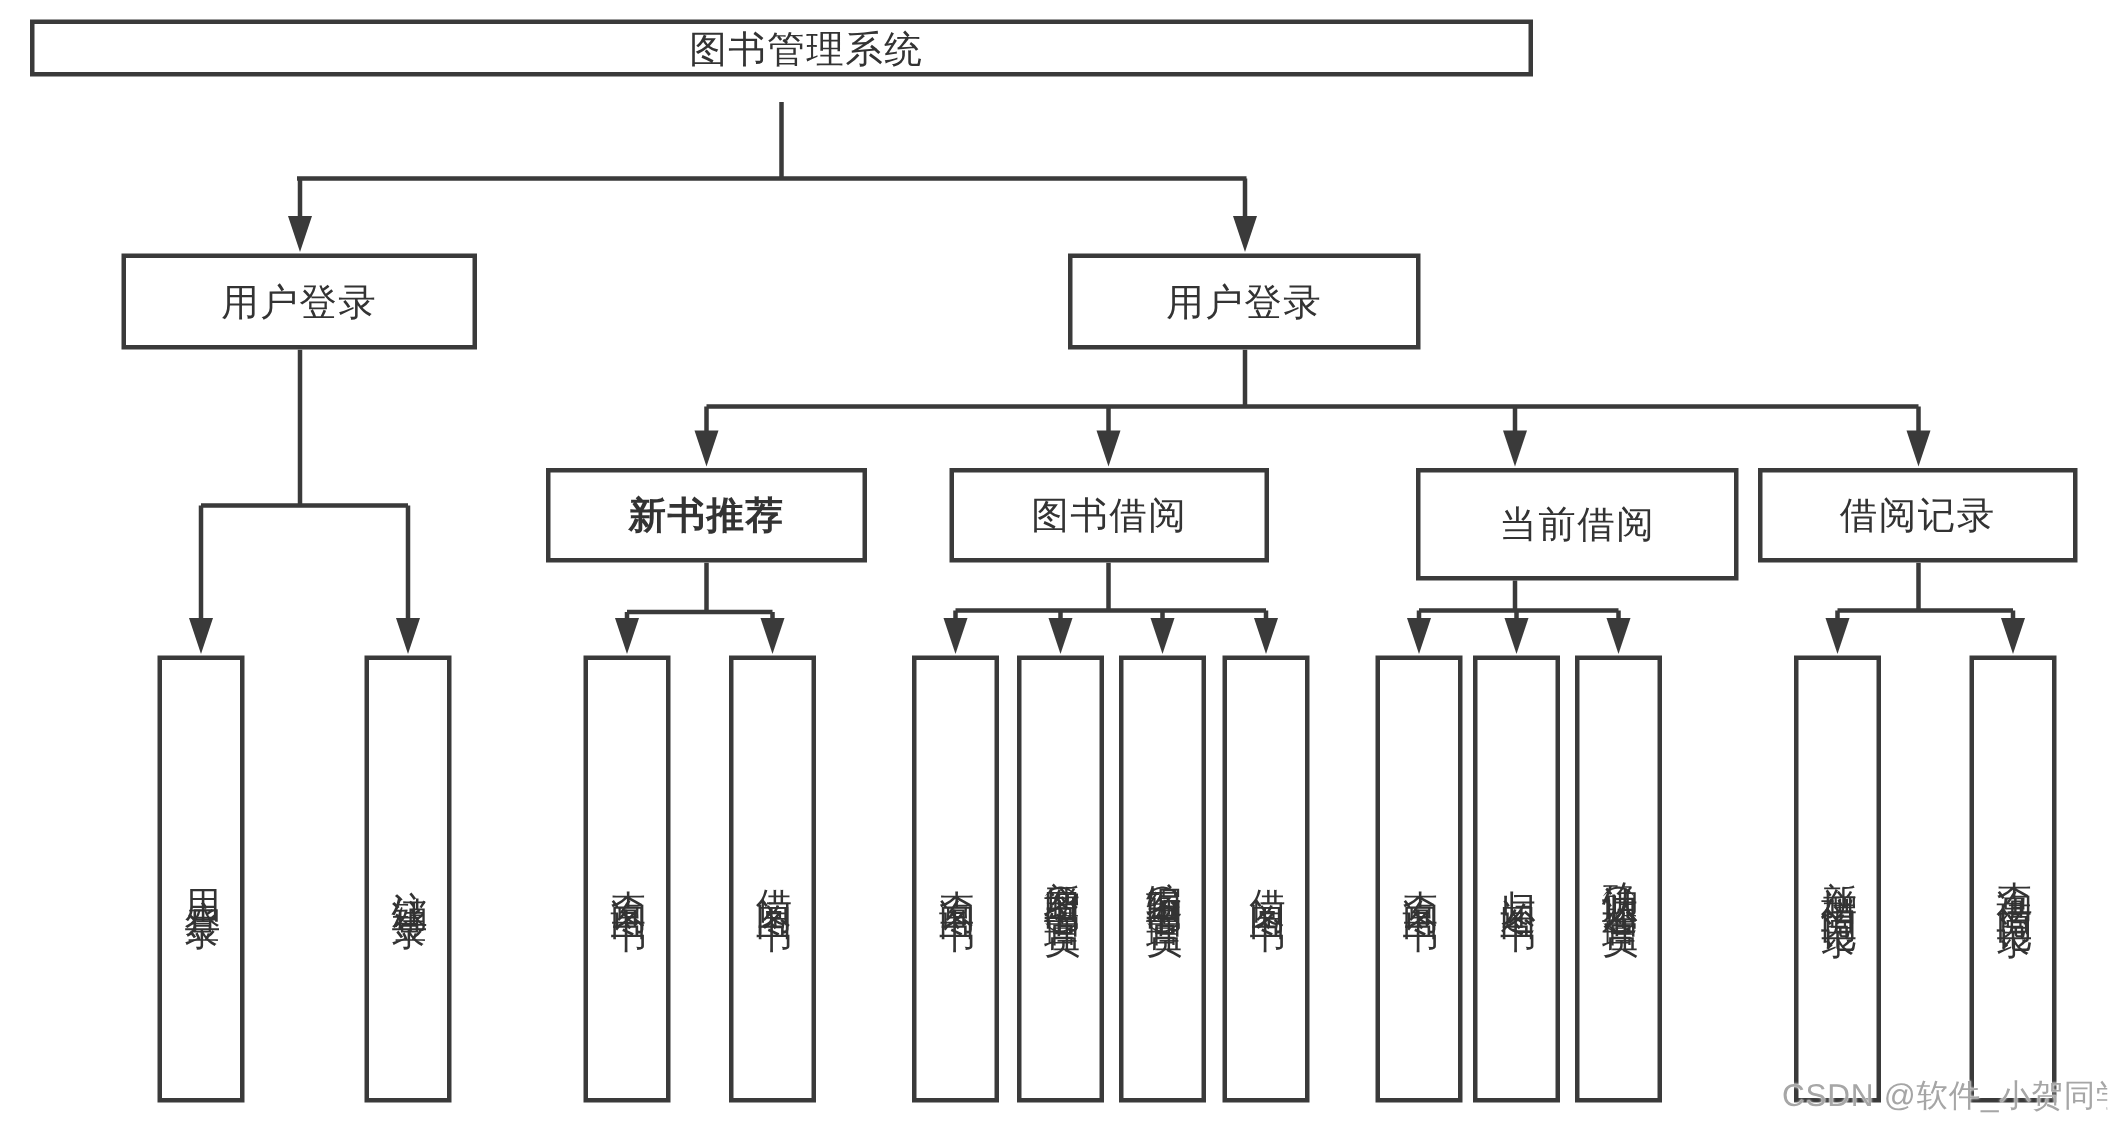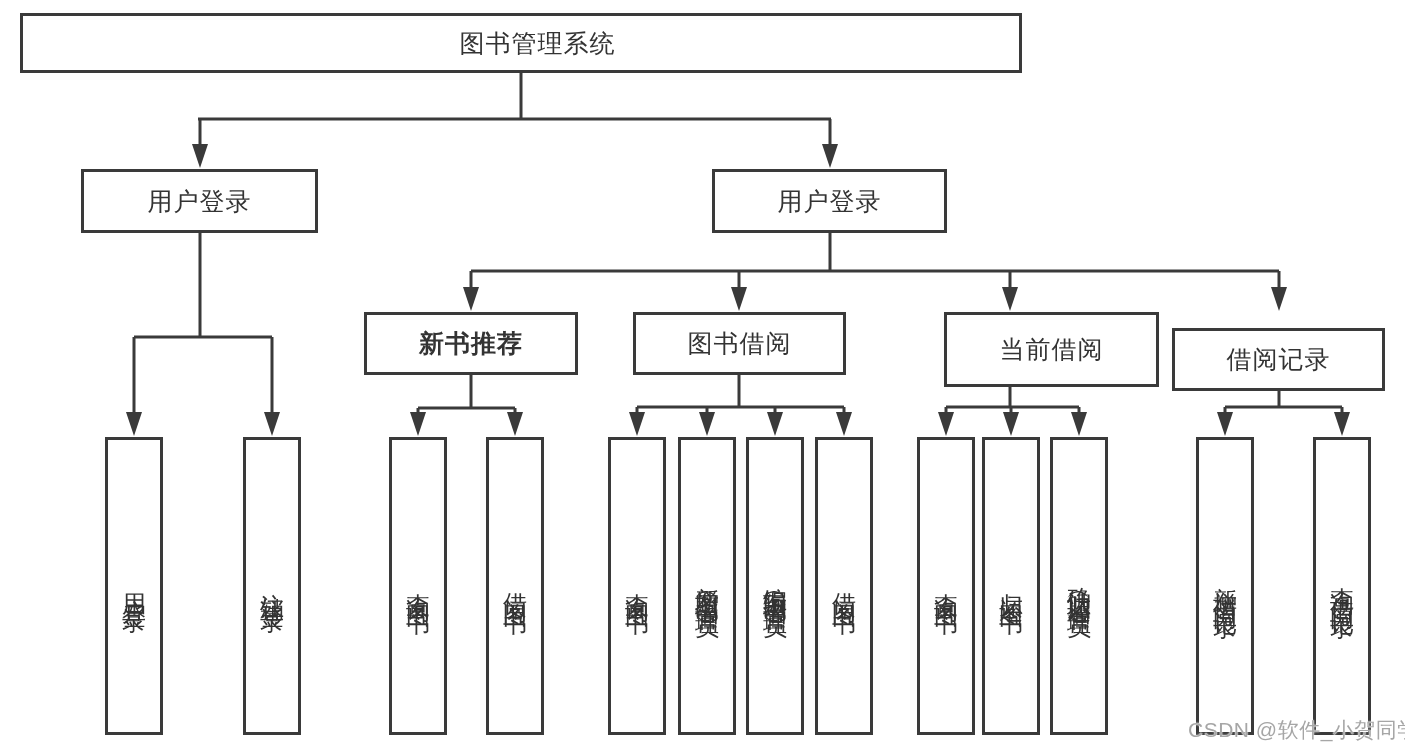--- a/index.html
+++ b/index.html
@@ -92,29 +92,29 @@
     <polygon class="ahead" points="699,412 715,412 707,436"></polygon>
     <polygon class="ahead" points="767,412 783,412 775,436"></polygon>
     <polygon class="ahead" points="836,412 852,412 844,436"></polygon>
     <polygon class="ahead" points="938,412 954,412 946,436"></polygon>
     <polygon class="ahead" points="1003,412 1019,412 1011,436"></polygon>
     <polygon class="ahead" points="1071,412 1087,412 1079,436"></polygon>
     <polygon class="ahead" points="1217,412 1233,412 1225,436"></polygon>
     <polygon class="ahead" points="1334,412 1350,412 1342,436"></polygon>
   </svg>
 
-  <div class="node" style="left:20px; top:13px; width:1002px; height:60px;padding-left:33px;">图书管理系统</div>
+  <div class="node" style="left:20px; top:13px; width:1002px; height:38px;padding-left:33px;">图书管理系统</div>
 
   <div class="node" style="left:81px; top:169px; width:237px; height:64px;">用户登录</div>
   <div class="node" style="left:712px; top:169px; width:235px; height:64px;">用户登录</div>
 
   <div class="node" style="left:364px; top:312px; width:214px; height:63px;font-weight:bold;">新书推荐</div>
   <div class="node" style="left:633px; top:312px; width:213px; height:63px;">图书借阅</div>
   <div class="node" style="left:903px; top:312px; width:215px; height:75px;margin-left:41px;">当前借阅</div>
-  <div class="node" style="left:1172px; top:312px; width:213px; height:63px;margin-top:16px;">借阅记录</div>
+  <div class="node" style="left:1172px; top:312px; width:213px; height:63px;">借阅记录</div>
 
   <div class="vnode" style="left:105px;">
     <span class="vtext">用户登录</span>
   </div>
   <div class="vnode" style="left:243px;">
     <span class="vtext">注销登录</span>
   </div>
 
   <div class="vnode" style="left:389px;">
     <span class="vtext">查询图书</span>

